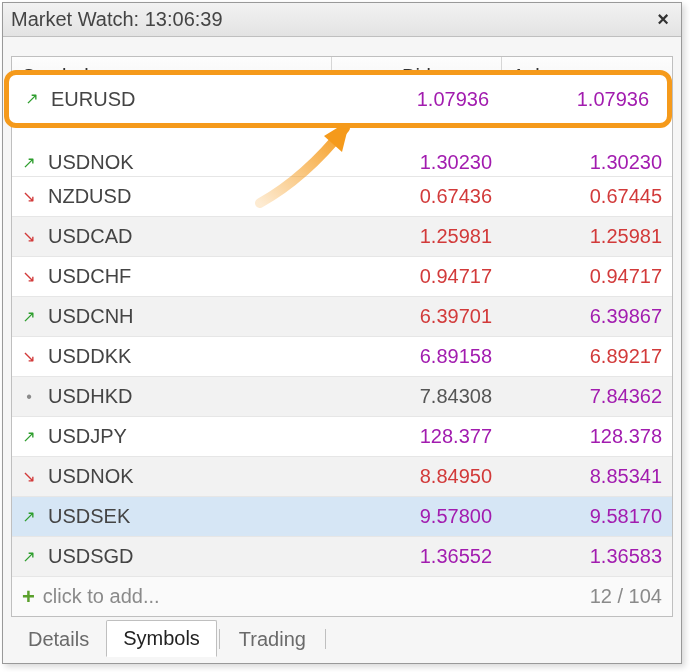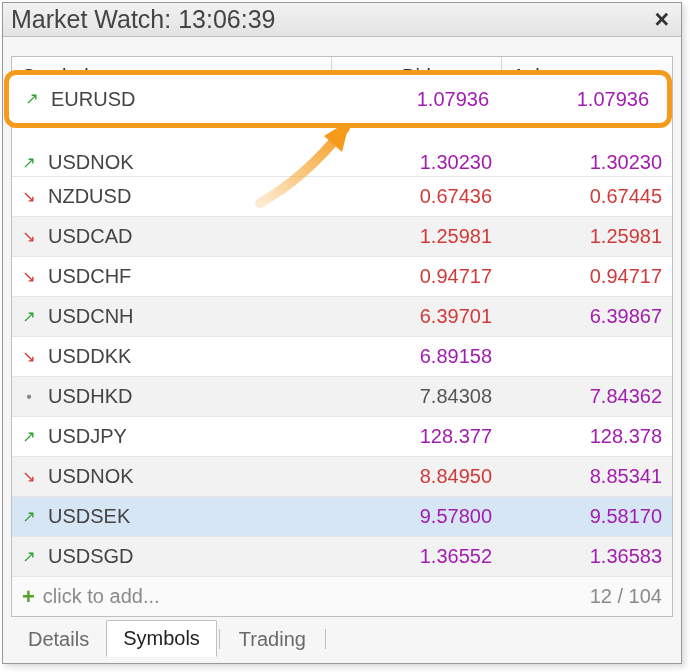--- a/index.html
+++ b/index.html
@@ -20,21 +20,21 @@
     flex-direction: column;
     box-shadow: 3px 3px 6px rgba(0,0,0,0.15);
   }
   .titlebar {
     height: 34px;
     background: linear-gradient(#f2f2f2,#e3e3e3);
     border-bottom: 1px solid #bfbfbf;
     display: flex;
     align-items: center;
     padding: 0 8px;
-    font-size: 25px;
+    font-size: 20px;
     color: #444;
   }
   .titlebar .spacer { flex: 1; }
   .titlebar .close-x { cursor: pointer; padding: 0 4px; font-weight: bold; color:#333;}
   .grid {
     flex: 1;
     margin: 19px 8px 0 8px;
     border: 1px solid #bfbfbf;
     display: flex;
     flex-direction: column;
@@ -240,20 +240,21 @@
           </div>
           <div class="c-bid v-red">6.39701</div>
           <div class="c-ask v-blue">6.39867</div>
         </div>
         <div class="row">
           <div class="c-symbol">
             <span class="dir-icon dir-down">↘</span>
             <span>USDDKK</span>
           </div>
           <div class="c-bid v-blue">6.89158</div>
+          <div class="c-ask v-red">6.89217</div>
         </div>
         <div class="row shade">
           <div class="c-symbol">
             <span class="dir-icon dir-flat">•</span>
             <span>USDHKD</span>
           </div>
           <div class="c-bid v-gray">7.84308</div>
           <div class="c-ask v-blue">7.84362</div>
         </div>
         <div class="row">

